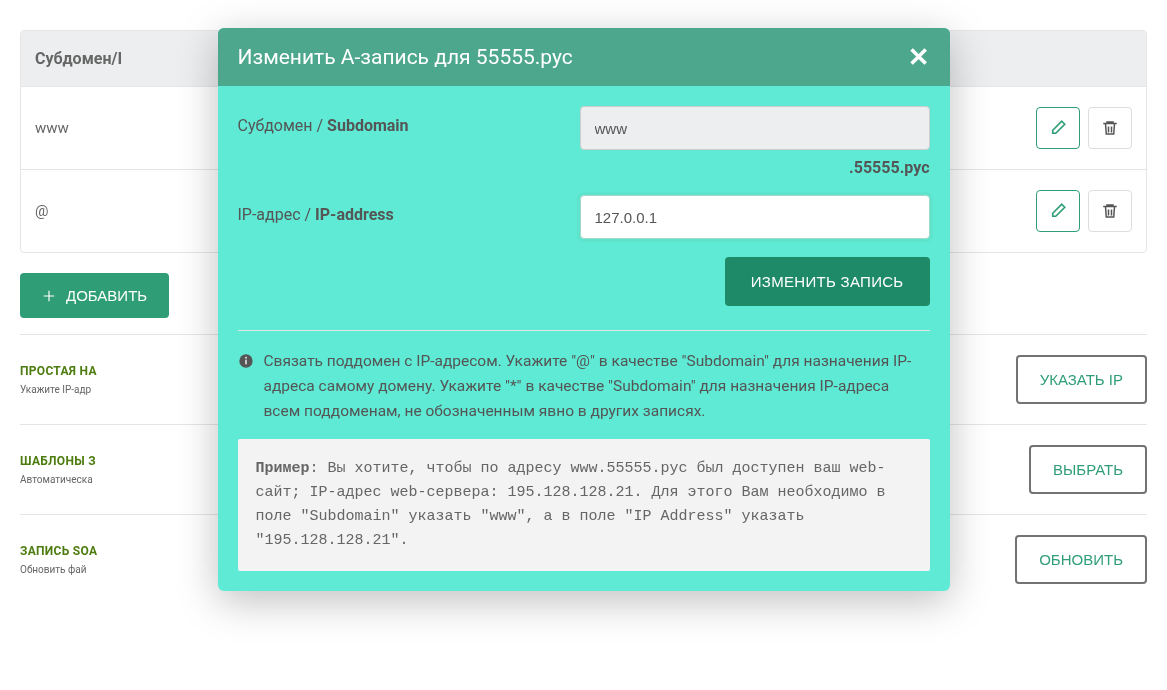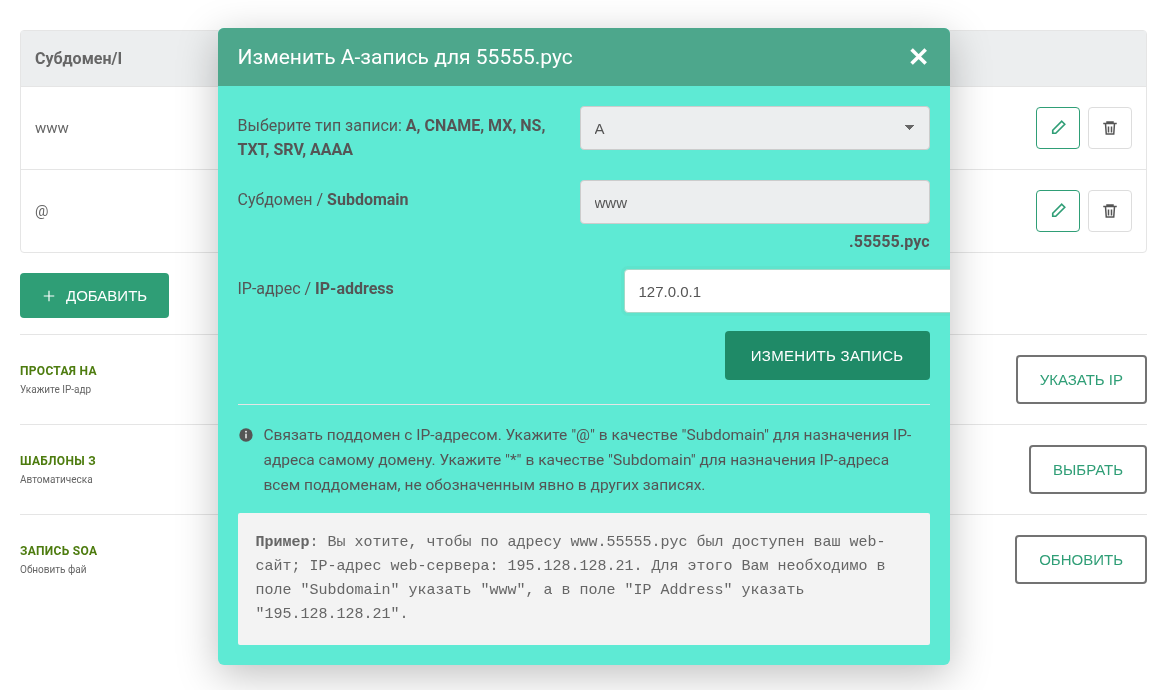--- a/index.html
+++ b/index.html
@@ -338,47 +338,37 @@
 </div>
 
 <div class="modal-overlay">
   <div class="modal">
     <div class="modal-header">
       <h2>Изменить A-запись для 55555.рус</h2>
       <span class="close-x">✕</span>
     </div>
     <div class="modal-body">
 
-      <div class="form-row">
-        <div class="form-label">
-          <span>Выберите тип записи: </span><span class="bold">A, CNAME, MX, NS, TXT, SRV, AAAA</span>
-        </div>
-        <div class="form-control-wrap">
-          <select class="form-select">
-            <option>A</option>
-          </select>
-        </div>
-      </div>
 
       <div class="form-row">
         <div class="form-label">
           <span>Субдомен / </span><span class="bold">Subdomain</span>
         </div>
         <div class="form-control-wrap">
           <input class="form-input" type="text" value="www" style="">
           <div class="suffix">.55555.рус</div>
         </div>
       </div>
 
       <div class="form-row">
         <div class="form-label">
           <span>IP-адрес / </span><span class="bold">IP-address</span>
         </div>
         <div class="form-control-wrap">
-          <input class="form-input white" type="text" style="border-color: rgb(164, 217, 200); box-shadow: rgba(92, 197, 166, 0.15) 0px 0px 0px 3px; margin-left: 44px;" value="127.0.0.1">
+          <input class="form-input white" type="text" style="border-color: rgb(164, 217, 200); box-shadow: rgba(92, 197, 166, 0.15) 0px 0px 0px 3px;" value="127.0.0.1">
         </div>
       </div>
 
       <div class="modal-actions">
         <button class="btn-primary">ИЗМЕНИТЬ ЗАПИСЬ</button>
       </div>
 
       <hr class="sep">
 
       <div class="info-text">

